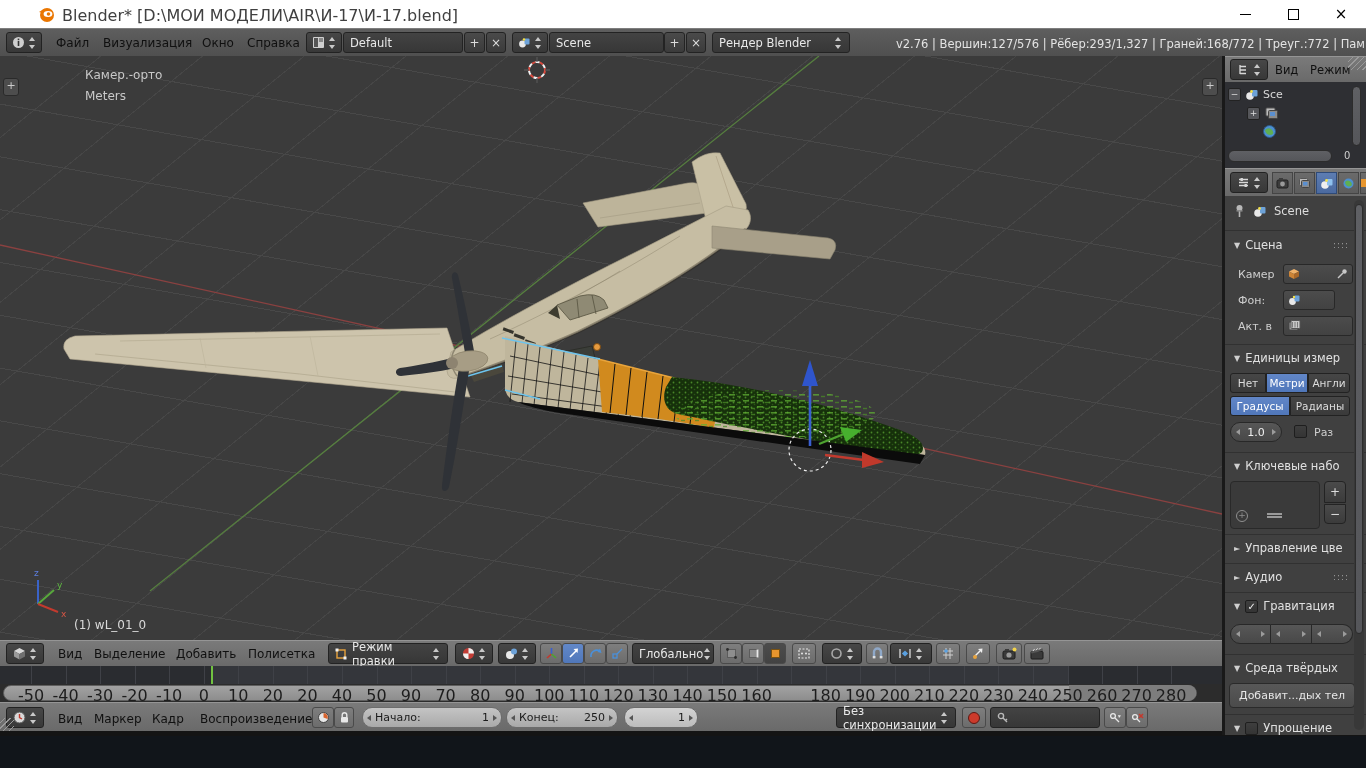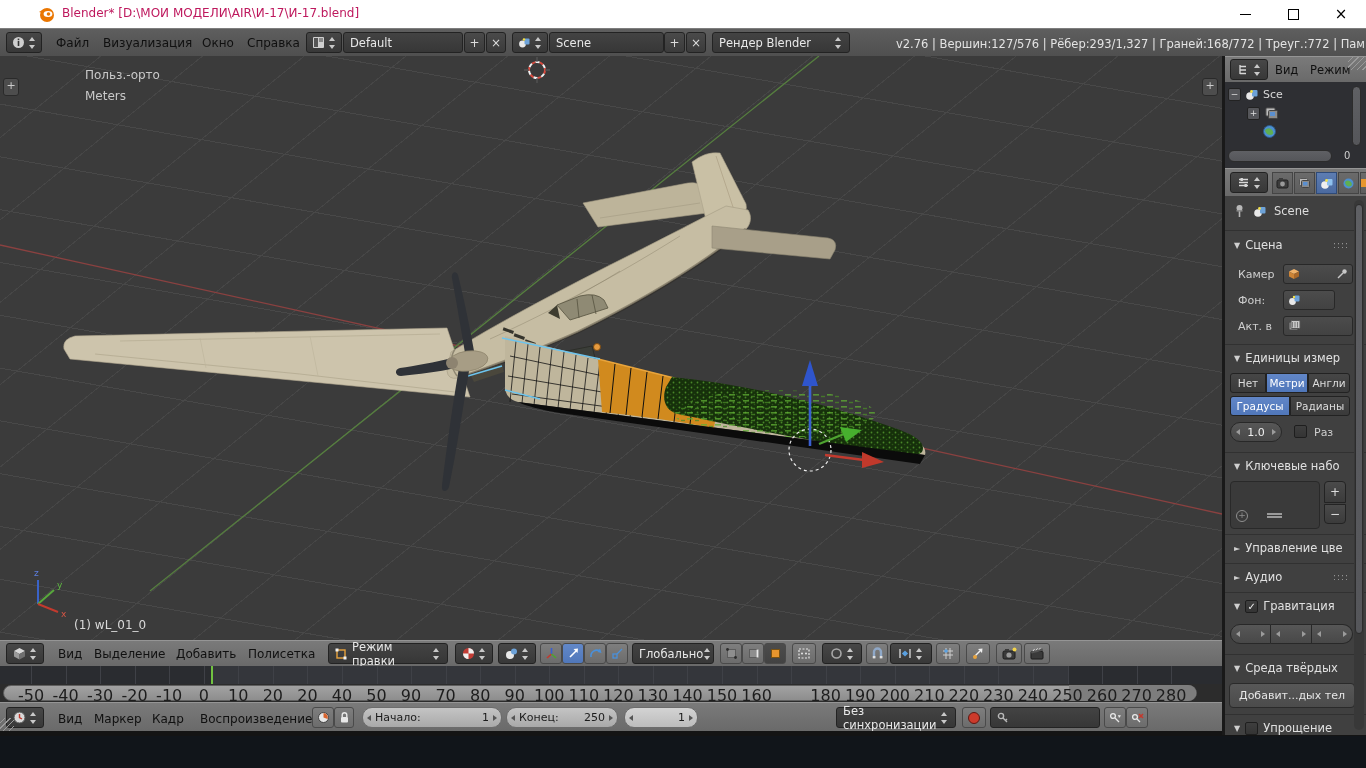--- a/index.html
+++ b/index.html
@@ -1,21 +1,21 @@
 <!DOCTYPE html>
 <html><head>
 <meta charset="utf-8">
 <style>
   html,body{margin:0;padding:0;background:#000;font-family:"DejaVu Sans",sans-serif}
   #screen{position:relative;width:1366px;height:768px;overflow:hidden;background:#1a1a1a}
   .abs{position:absolute}
   .nw{white-space:nowrap}
   
   #titlebar{left:0;top:0;width:1366px;height:28px;background:#fff}
-  #titlebar .title{position:absolute;left:62px;top:6px;font-size:12px;color:#be185d}
+  #titlebar .title{position:absolute;left:62px;top:6px;font-size:16px;color:#404040}
   .winbtn{position:absolute;top:0;width:46px;height:28px;display:flex;align-items:center;justify-content:center}
   
   .hbar{background:linear-gradient(#5e5e5e,#4f4f4f);border-top:1px solid #7d7d7d;border-bottom:1px solid #2e2e2e}
   .hbar2{background:linear-gradient(#7a7a7a,#696969);border-top:1px solid #959595;border-bottom:1px solid #3e3e3e}
   .menu{position:absolute;font-size:12px;color:#101010}
   .menu.lt{color:#e3e3e3}
   .dfield{position:absolute;background:linear-gradient(#434343,#373737);border:1px solid #232323;border-radius:3px;color:#e8e8e8;font-size:11.5px;display:flex;align-items:center;padding:0 6px;box-sizing:border-box}
   .sqbtn{position:absolute;background:linear-gradient(#4a4a4a,#3b3b3b);border:1px solid #232323;border-radius:3px;color:#ddd;display:flex;align-items:center;justify-content:center;font-size:12px;box-sizing:border-box}
   .ebtn{position:absolute;background:linear-gradient(#474747,#383838);border:1px solid #222;border-radius:3px;display:flex;align-items:center;justify-content:center;gap:3px;box-sizing:border-box}
   .dd{width:9px;height:14px;position:relative;flex:0 0 auto}
@@ -261,21 +261,21 @@
 
       <g font-family="DejaVu Sans" font-size="9">
         <line x1="38" y1="548" x2="38" y2="524" stroke="#3a63c8" stroke-width="2"></line>
         <line x1="38" y1="548" x2="54" y2="534" stroke="#58a83c" stroke-width="2"></line>
         <line x1="38" y1="548" x2="58" y2="556" stroke="#c23a2e" stroke-width="2"></line>
         <text x="34" y="520" fill="#5d7fe0">z</text>
         <text x="57" y="532" fill="#5fba42">y</text>
         <text x="61" y="561" fill="#d85545">x</text>
       </g>
     </svg>
-    <span class="vplabel" style="left:85px;top:12px">Польз.-орто</span>
+    <span class="vplabel" style="left:85px;top:12px">Камер.-орто</span>
     <span class="vplabel" style="left:85px;top:33px">Meters</span>
     <span class="vplabel" style="left:74px;top:562px;color:#dadada">(1) wL_01_0</span>
     <div class="handle" style="left:3px;top:22px">+</div>
     <div class="handle" style="left:1202px;top:22px">+</div>
   </div>
 
   <div class="abs hbar2" style="left:0;top:640px;width:1222px;height:26px">
     <div class="ebtn" style="left:6px;top:2px;width:38px;height:21px">
       <svg width="13" height="13" viewBox="0 0 13 13">
           <path d="M6.5,1 L12,4 L6.5,7 L1,4 Z" fill="#d8d8d8"></path>

